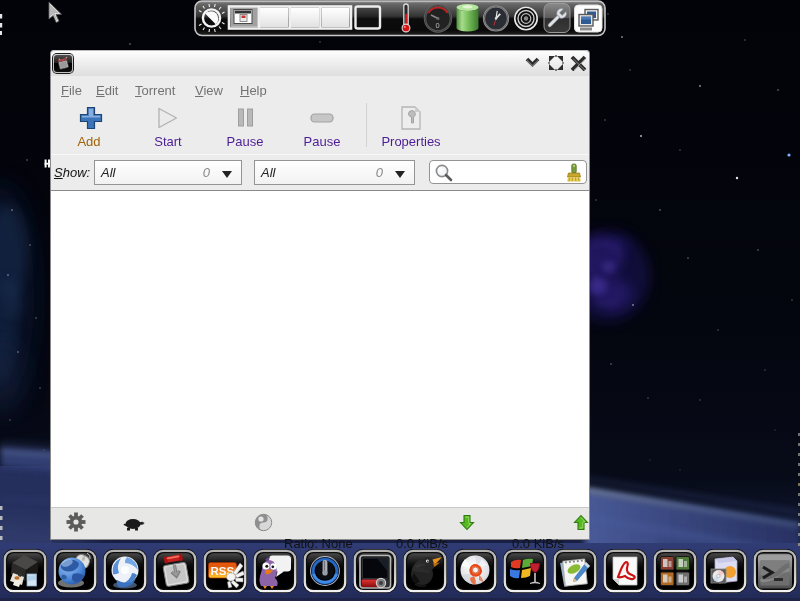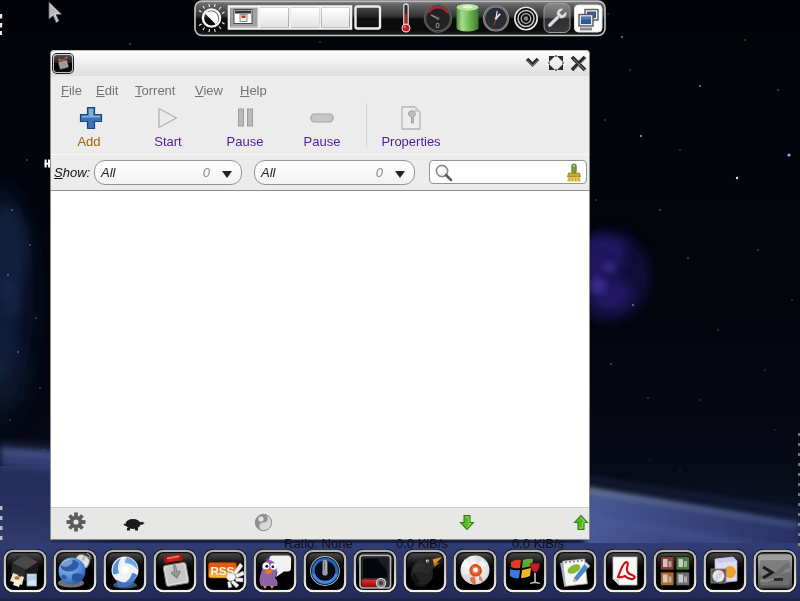--- a/index.html
+++ b/index.html
@@ -32,21 +32,21 @@
 #toolbar { position:absolute; left:0; top:47px; width:538px; height:57px; background:#ececec; }
 .tool { position:absolute; top:4px; width:64px; text-align:center; }
 .tool .lbl { position:absolute; top:33px; width:100%; text-align:center; font-size:13px; color:#4c1d95; }
 .tool .ico { position:absolute; top:5px; left:0; width:100%; height:24px; }
 #tsep { position:absolute; left:315px; top:6px; width:1px; height:44px; background:#d2d2d2; }
 
 #filter { position:absolute; left:0; top:104px; width:538px; height:36px; background:#ececec;
   border-top:1px solid #f8f8f8;font-style:italic; }
 #filter .shw { position:absolute; left:3px; top:10px; font-size:13px; color:#111; }
 .combo { position:absolute; top:5px; height:25px; background:linear-gradient(180deg,#fff,#f2f2f2);
-  border:1px solid #949494; border-radius:11px; }
+  border:1px solid #949494; border-radius:0; }
 .combo .a { position:absolute; left:6px; top:4px; font-size:13px; color:#222; }
 .combo .z { position:absolute; right:31px; top:4px; font-size:13px; color:#8a8a8a; }
 .combo .arr { position:absolute; right:9px; top:10px; width:0; height:0;
   border-left:5.5px solid transparent; border-right:5.5px solid transparent; border-top:7px solid #222; }
 #search { position:absolute; left:378px; top:5px; width:158px; height:24px;
   background:#fff; border:1px solid #949494; border-radius:4px; }
 
 #content { position:absolute; left:0; top:140px; width:538px; height:317px; background:#fff;
   border-top:1px solid #8a8a8a; }
 

